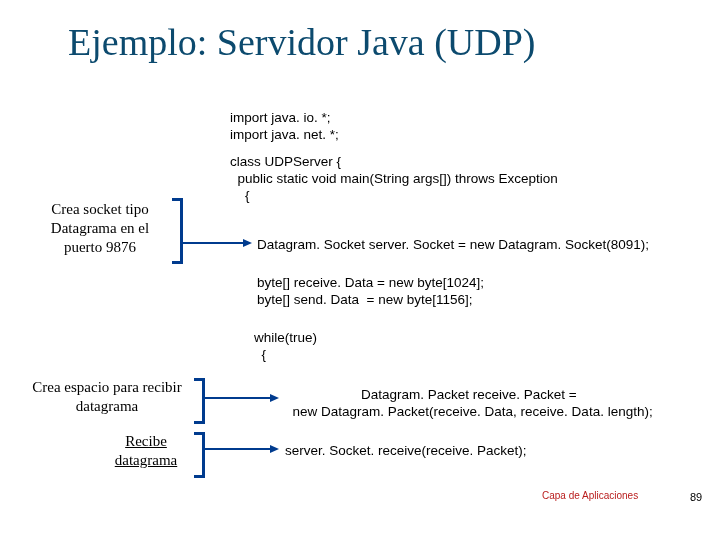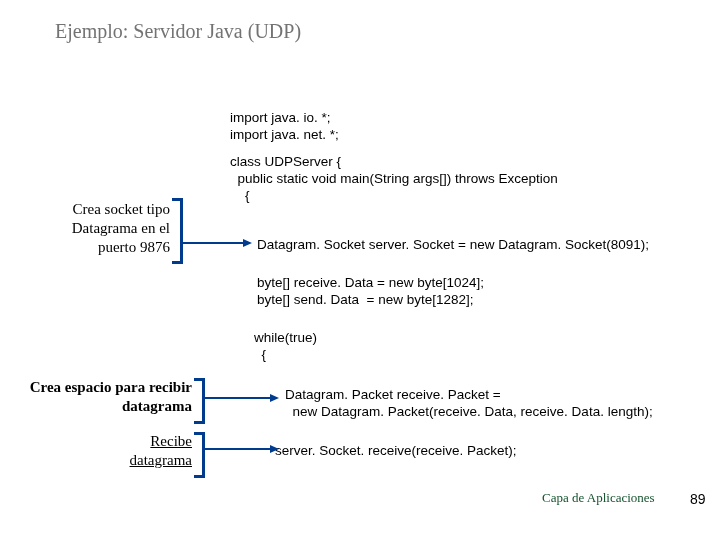--- a/index.html
+++ b/index.html
@@ -8,39 +8,39 @@
     width: 720px;
     height: 540px;
     background: #ffffff;
     font-family: Arial, Helvetica, sans-serif;
     position: relative;
     overflow: hidden;
   }
   .title {
     position: absolute;
     top: 20px;
-    left: 55px;
+    left: 68px;
     font-family: "Comic Sans MS", "Comic Sans", cursive;
-    font-size: 20px;
-    color: #737373;
+    font-size: 38px;
+    color: #0c4a6e;
   }
   .code {
     position: absolute;
     font-family: Arial, Helvetica, sans-serif;
     font-size: 13.5px;
     color: #000;
     line-height: 1.25;
     white-space: pre;
   }
   .annot {
     position: absolute;
     font-family: "Comic Sans MS", "Comic Sans", cursive;
     font-size: 15px;
     color: #000;
-    text-align: right;
+    text-align: center;
     line-height: 1.25;
   }
   .bracket {
     position: absolute;
     border-right: 3px solid #003b8e;
     border-top: 3px solid #003b8e;
     border-bottom: 3px solid #003b8e;
   }
   .arrow-line {
     position: absolute;
@@ -49,58 +49,58 @@
   }
   .arrow-head {
     position: absolute;
     width: 0; height: 0;
     border-top: 4px solid transparent;
     border-bottom: 4px solid transparent;
     border-left: 9px solid #003b8e;
   }
   .footer-label {
     position: absolute;
-    font-family: Liberation Serif, serif;
-    font-size: 13px;
-    color: #14532d;
+    font-family: Liberation Sans, sans-serif;
+    font-size: 10px;
+    color: #b91c1c;
   }
   .footer-num {
     position: absolute;
     font-family: Arial, Helvetica, sans-serif;
-    font-size: 14px;
+    font-size: 11px;
     color: #000;
   }
 </style>
 </head>
 <body>
 
 <div class="title">Ejemplo: Servidor Java (UDP)</div>
 
 <div class="code" style="top:110px; left:230px;">import java. io. *;
 import java. net. *;</div>
 <div class="code" style="top:154px; left:230px;">class UDPServer {
   public static void main(String args[]) throws Exception
     {</div>
 <div class="code" style="top:237px; left:257px;">Datagram. Socket server. Socket = new Datagram. Socket(8091);</div>
 <div class="code" style="top:275px; left:257px;">byte[] receive. Data = new byte[1024];
-byte[] send. Data  = new byte[1282];</div>
+byte[] send. Data  = new byte[1156];</div>
 <div class="code" style="top:330px; left:254px;">while(true)
   {</div>
-<div class="code" style="top:387px; left:285px;">Datagram. Packet receive. Packet =
+<div class="code" style="top:387px; left:285px;text-align:center;">Datagram. Packet receive. Packet =
   new Datagram. Packet(receive. Data, receive. Data. length);</div>
-<div class="code" style="top:443px; left:275px;">server. Socket. receive(receive. Packet);</div>
+<div class="code" style="top:443px; left:285px;">server. Socket. receive(receive. Packet);</div>
 
 <div class="annot" style="top:200px; left:30px; width:140px;">Crea socket tipo
 Datagrama en el
 puerto 9876</div>
 <div class="bracket" style="top:198px; left:172px; width:8px; height:60px;"></div>
 <div class="arrow-line" style="top:242px; left:183px; width:60px;"></div>
 <div class="arrow-head" style="top:239px; left:243px;"></div>
 
-<div class="annot" style="top:378px; left:22px; width:170px;font-weight:bold;">Crea espacio para
+<div class="annot" style="top:378px; left:22px; width:170px;">Crea espacio para
 recibir datagrama</div>
 <div class="bracket" style="top:378px; left:194px; width:8px; height:40px;"></div>
 <div class="arrow-line" style="top:397px; left:205px; width:65px;"></div>
 <div class="arrow-head" style="top:394px; left:270px;"></div>
 
 <div class="annot" style="top:432px; left:100px; width:92px;text-decoration:underline;">Recibe
 datagrama</div>
 <div class="bracket" style="top:432px; left:194px; width:8px; height:40px;"></div>
 <div class="arrow-line" style="top:448px; left:205px; width:65px;"></div>
 <div class="arrow-head" style="top:445px; left:270px;"></div>

